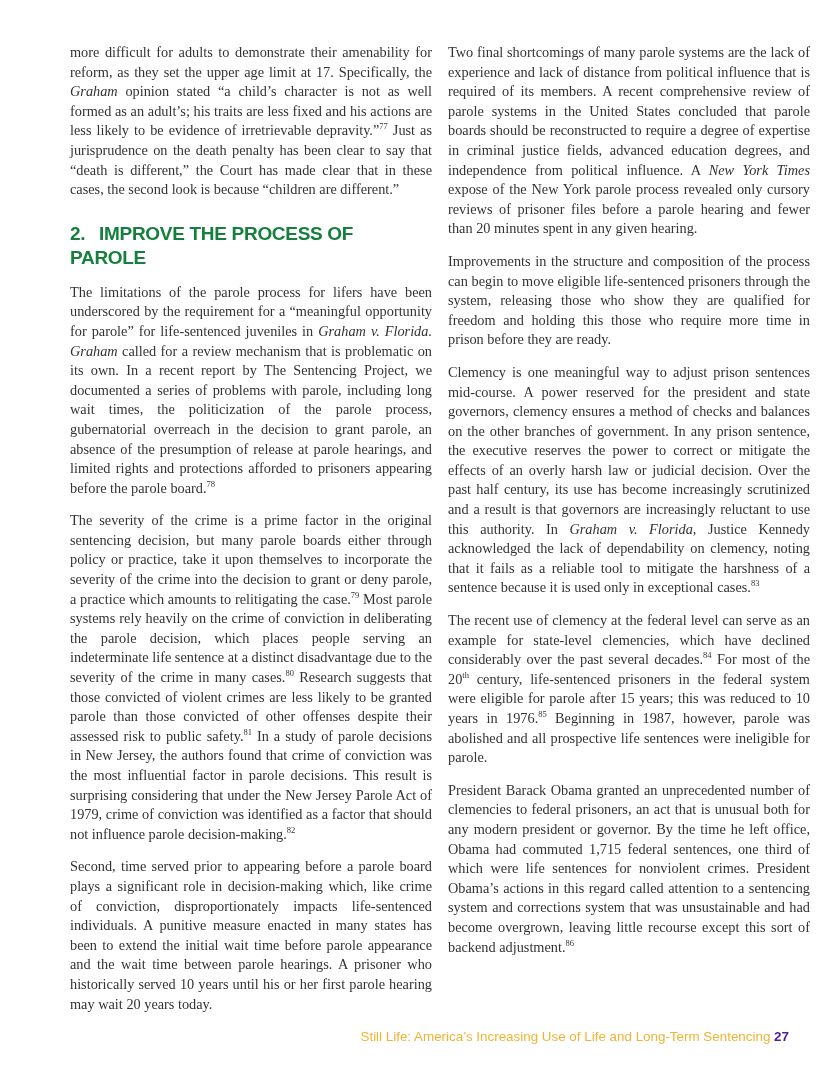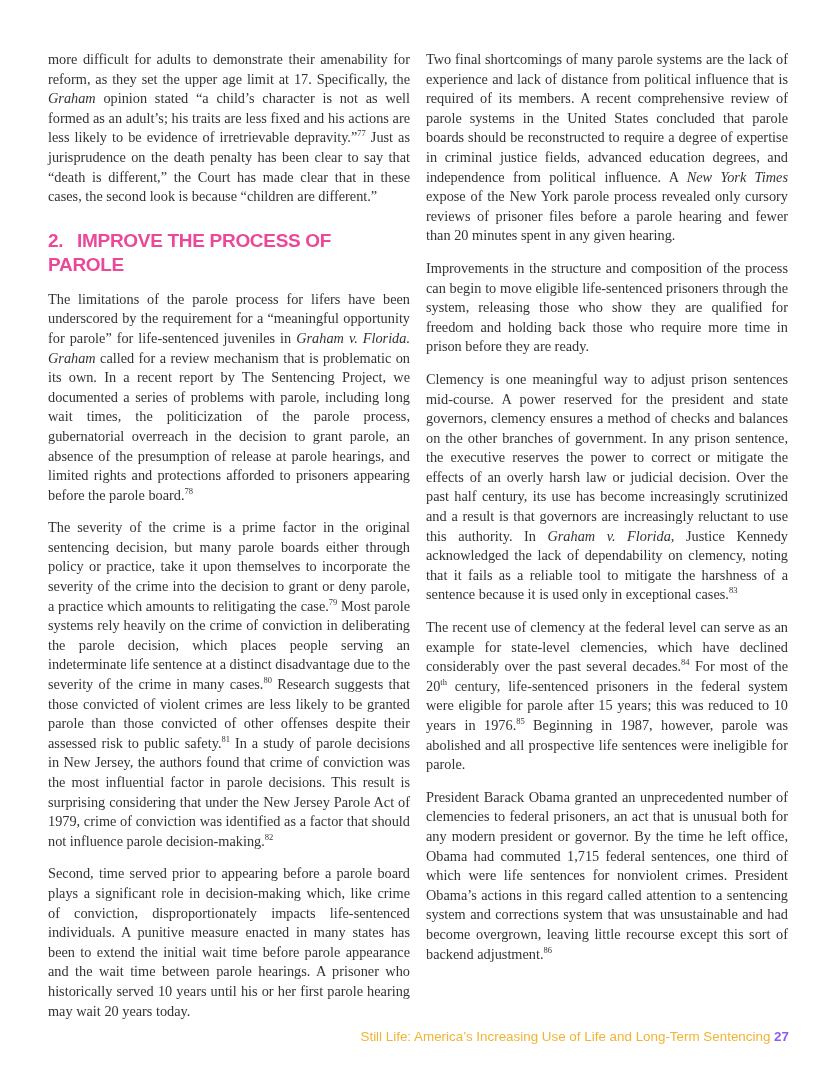--- a/index.html
+++ b/index.html
@@ -1,72 +1,73 @@
 <!DOCTYPE html>
 <html><head>
 <meta charset="utf-8">
 <style>
   html, body { margin: 0; padding: 0; background: #ffffff; }
   body { width: 835px; height: 1080px; position: relative; overflow: hidden; }
   .col {
     position: absolute;
-    top: 50px;
+    top: 43px;
     width: 362px;
     font-family: "Liberation Serif", "DejaVu Serif", serif;
     font-size: 14.3px;
     line-height: 19.6px;
     color: #333333;
     text-align: justify;
+    margin-left: 22px;
   }
   .col.left { left: 48px; }
   .col.right { left: 426px; }
   .col p { margin: 0 0 13px 0; }
   .col sup { font-size: 8.5px; line-height: 0; vertical-align: super; }
   .col i { font-style: italic; }
   h2.section {
     font-family: "Liberation Sans", "DejaVu Sans", sans-serif;
     font-weight: bold;
     font-size: 19px;
     letter-spacing: -0.3px;
-    color: #ec4899;
+    color: #15803d;
     margin: 0;
     line-height: 24px;
     text-align: left;
   }
   h2 .num { display: inline-block; width: 29px; }
   .footer {
     position: absolute;
     right: 46px;
     top: 1029px;
     font-family: "Liberation Sans", "DejaVu Sans", sans-serif;
     font-size: 13.4px;
     color: #f0b434;
     white-space: nowrap;
   }
-  .footer .page { color: #8b5cf6; font-weight: bold; }
+  .footer .page { color: #4c1d95; font-weight: bold; }
 </style>
 </head>
 <body>
 
 <div class="col left">
   <p><span>more difficult for adults to demonstrate their amenability for reform, as they set the upper age limit at 17. Specifically, the </span><i>Graham</i><span> opinion stated “a child’s character is not as well formed as an adult’s; his traits are less fixed and his actions are less likely to be evidence of irretrievable depravity.”</span><sup>77</sup><span> Just as jurisprudence on the death penalty has been clear to say that “death is different,” the Court has made clear that in these cases, the second look is because “children are different.”</span></p>
 
   <h2 class="section" style="margin-top:22px; margin-bottom:13px;"><span class="num">2.</span><span>IMPROVE THE PROCESS OF PAROLE</span></h2>
 
   <p><span>The limitations of the parole process for lifers have been underscored by the requirement for a “meaningful opportunity for parole” for life-sentenced juveniles in </span><i>Graham v. Florida.</i><span> </span><i>Graham</i><span> called for a review mechanism that is problematic on its own. In a recent report by The Sentencing Project, we documented a series of problems with parole, including long wait times, the politicization of the parole process, gubernatorial overreach in the decision to grant parole, an absence of the presumption of release at parole hearings, and limited rights and protections afforded to prisoners appearing before the parole board.</span><sup>78</sup></p>
 
   <p><span>The severity of the crime is a prime factor in the original sentencing decision, but many parole boards either through policy or practice, take it upon themselves to incorporate the severity of the crime into the decision to grant or deny parole, a practice which amounts to relitigating the case.</span><sup>79</sup><span> Most parole systems rely heavily on the crime of conviction in deliberating the parole decision, which places people serving an indeterminate life sentence at a distinct disadvantage due to the severity of the crime in many cases.</span><sup>80</sup><span> Research suggests that those convicted of violent crimes are less likely to be granted parole than those convicted of other offenses despite their assessed risk to public safety.</span><sup>81</sup><span> In a study of parole decisions in New Jersey, the authors found that crime of conviction was the most influential factor in parole decisions. This result is surprising considering that under the New Jersey Parole Act of 1979, crime of conviction was identified as a factor that should not influence parole decision-making.</span><sup>82</sup></p>
 
   <p><span>Second, time served prior to appearing before a parole board plays a significant role in decision-making which, like crime of conviction, disproportionately impacts life-sentenced individuals. A punitive measure enacted in many states has been to extend the initial wait time before parole appearance and the wait time between parole hearings. A prisoner who historically served 10 years until his or her first parole hearing may wait 20 years today.</span></p>
 </div>
 
 <div class="col right">
   <p><span>Two final shortcomings of many parole systems are the lack of experience and lack of distance from political influence that is required of its members. A recent comprehensive review of parole systems in the United States concluded that parole boards should be reconstructed to require a degree of expertise in criminal justice fields, advanced education degrees, and independence from political influence.  A </span><i>New York Times</i><span> expose of the New York parole process revealed only cursory reviews of prisoner files before a parole hearing and fewer than 20 minutes spent in any given hearing.</span></p>
 
-  <p><span>Improvements in the structure and composition of the process can begin to move eligible life-sentenced prisoners through the system, releasing those who show they are qualified for freedom and holding back those who require more time in prison before they are ready.</span></p>
+  <p><span>Improvements in the structure and composition of the process can begin to move eligible life-sentenced prisoners through the system, releasing those who show they are qualified for freedom and holding this those who require more time in prison before they are ready.</span></p>
 
 
   <p><span>Clemency is one meaningful way to adjust prison sentences mid-course. A power reserved for the president and state governors, clemency ensures a method of checks and balances on the other branches of government. In any prison sentence, the executive reserves the power to correct or mitigate the effects of an overly harsh law or judicial decision. Over the past half century, its use has become increasingly scrutinized and a result is that governors are increasingly reluctant to use this authority. In </span><i>Graham v. Florida,</i><span> Justice Kennedy acknowledged the lack of dependability on clemency, noting that it fails as a reliable tool to mitigate the harshness of a sentence because it is used only in exceptional cases.</span><sup>83</sup></p>
 
   <p><span>The recent use of clemency at the federal level can serve as an example for state-level clemencies, which have declined considerably over the past several decades.</span><sup>84</sup><span> For most of the 20</span><sup>th</sup><span> century, life-sentenced prisoners in the federal system were eligible for parole after 15 years; this was reduced to 10 years in 1976.</span><sup>85</sup><span> Beginning in 1987, however, parole was abolished and all prospective life sentences were ineligible for parole.</span></p>
 
   <p><span>President Barack Obama granted an unprecedented number of clemencies to federal prisoners, an act that is unusual both for any modern president or governor. By the time he left office, Obama had commuted 1,715 federal sentences, one third of which were life sentences for nonviolent crimes. President Obama’s actions in this regard called attention to a sentencing system and corrections system that was unsustainable and had become overgrown, leaving little recourse except this sort of backend adjustment.</span><sup>86</sup></p>
 </div>
 
 <div class="footer">

